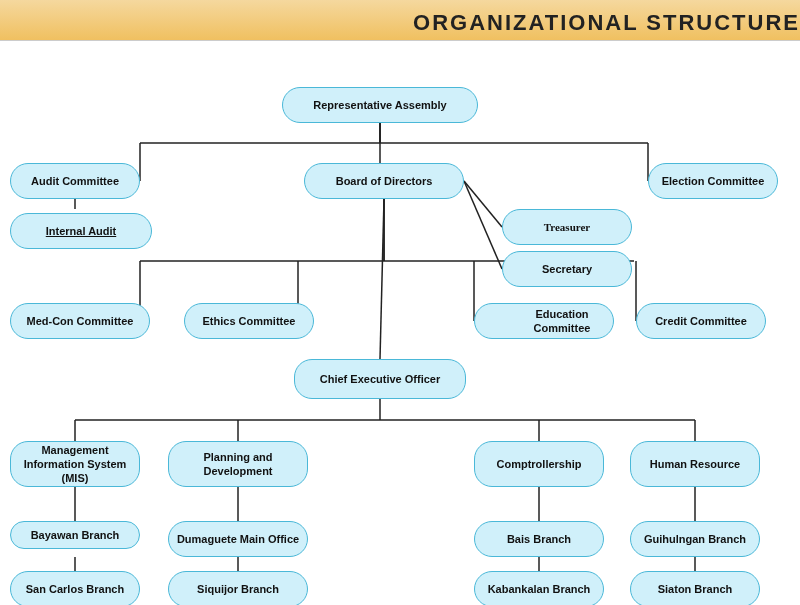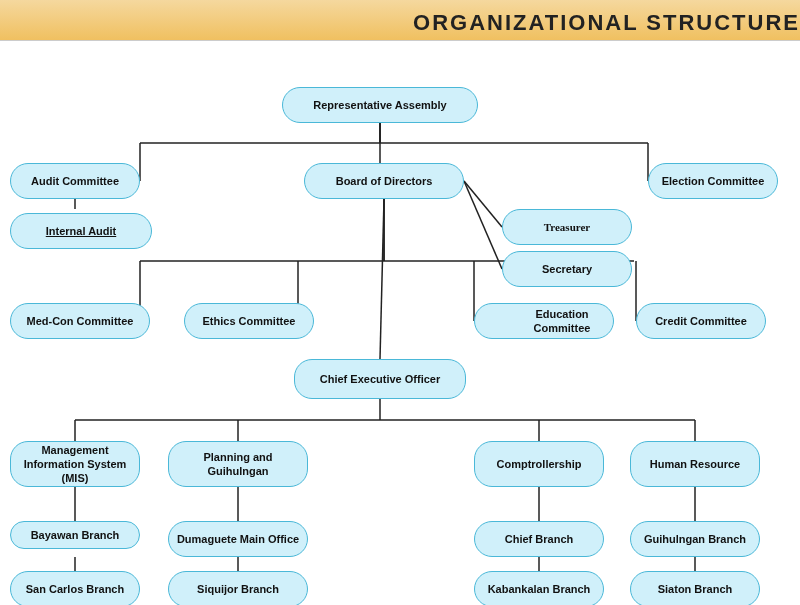--- a/index.html
+++ b/index.html
@@ -116,24 +116,24 @@
     <div class="node" style="left: 10px; top: 172px; width: 142px; height: 36px; text-decoration: underline;">Internal Audit</div>
     <div class="node" style="left: 648px; top: 122px; width: 130px; height: 36px;">Election Committee</div>
     <div class="node" style="left: 502px; top: 168px; width: 130px; height: 36px; font-family: Liberation Serif, serif;">Treasurer</div>
     <div class="node" style="left: 502px; top: 210px; width: 130px; height: 36px;">Secretary</div>
     <div class="node" style="left: 10px; top: 262px; width: 140px; height: 36px;">Med-Con Committee</div>
     <div class="node" style="left: 168px; top: 262px; width: 130px; height: 36px; margin-left: 16px;">Ethics Committee</div>
     <div class="node" style="left: 474px; top: 262px; width: 140px; height: 36px; padding-left: 42px;">Education Committee</div>
     <div class="node" style="left: 636px; top: 262px; width: 130px; height: 36px;">Credit Committee</div>
     <div class="node" style="left: 294px; top: 318px; width: 172px; height: 40px;">Chief Executive Officer</div>
     <div class="node" style="left: 10px; top: 400px; width: 130px; height: 46px;">Management Information System (MIS)</div>
-    <div class="node" style="left: 168px; top: 400px; width: 140px; height: 46px;">Planning and Guihulngan</div>
+    <div class="node" style="left: 168px; top: 400px; width: 140px; height: 46px;">Planning and Development</div>
     <div class="node" style="left: 474px; top: 400px; width: 130px; height: 46px;">Comptrollership</div>
     <div class="node" style="left: 630px; top: 400px; width: 130px; height: 46px;">Human Resource</div>
     <div class="node" style="left: 10px; top: 480px; width: 130px; height: 28px;">Bayawan Branch</div>
     <div class="node" style="left: 168px; top: 480px; width: 140px; height: 36px;">Dumaguete Main Office</div>
-    <div class="node" style="left: 474px; top: 480px; width: 130px; height: 36px;">Chief Branch</div>
+    <div class="node" style="left: 474px; top: 480px; width: 130px; height: 36px;">Bais Branch</div>
     <div class="node" style="left: 630px; top: 480px; width: 130px; height: 36px;">Guihulngan Branch</div>
     <div class="node" style="left: 10px; top: 530px; width: 130px; height: 36px;">San Carlos Branch</div>
     <div class="node" style="left: 168px; top: 530px; width: 140px; height: 36px;">Siquijor Branch</div>
     <div class="node" style="left: 474px; top: 530px; width: 130px; height: 36px;">Kabankalan Branch</div>
     <div class="node" style="left: 630px; top: 530px; width: 130px; height: 36px;">Siaton Branch</div>
   </div>
 
 </body></html>

